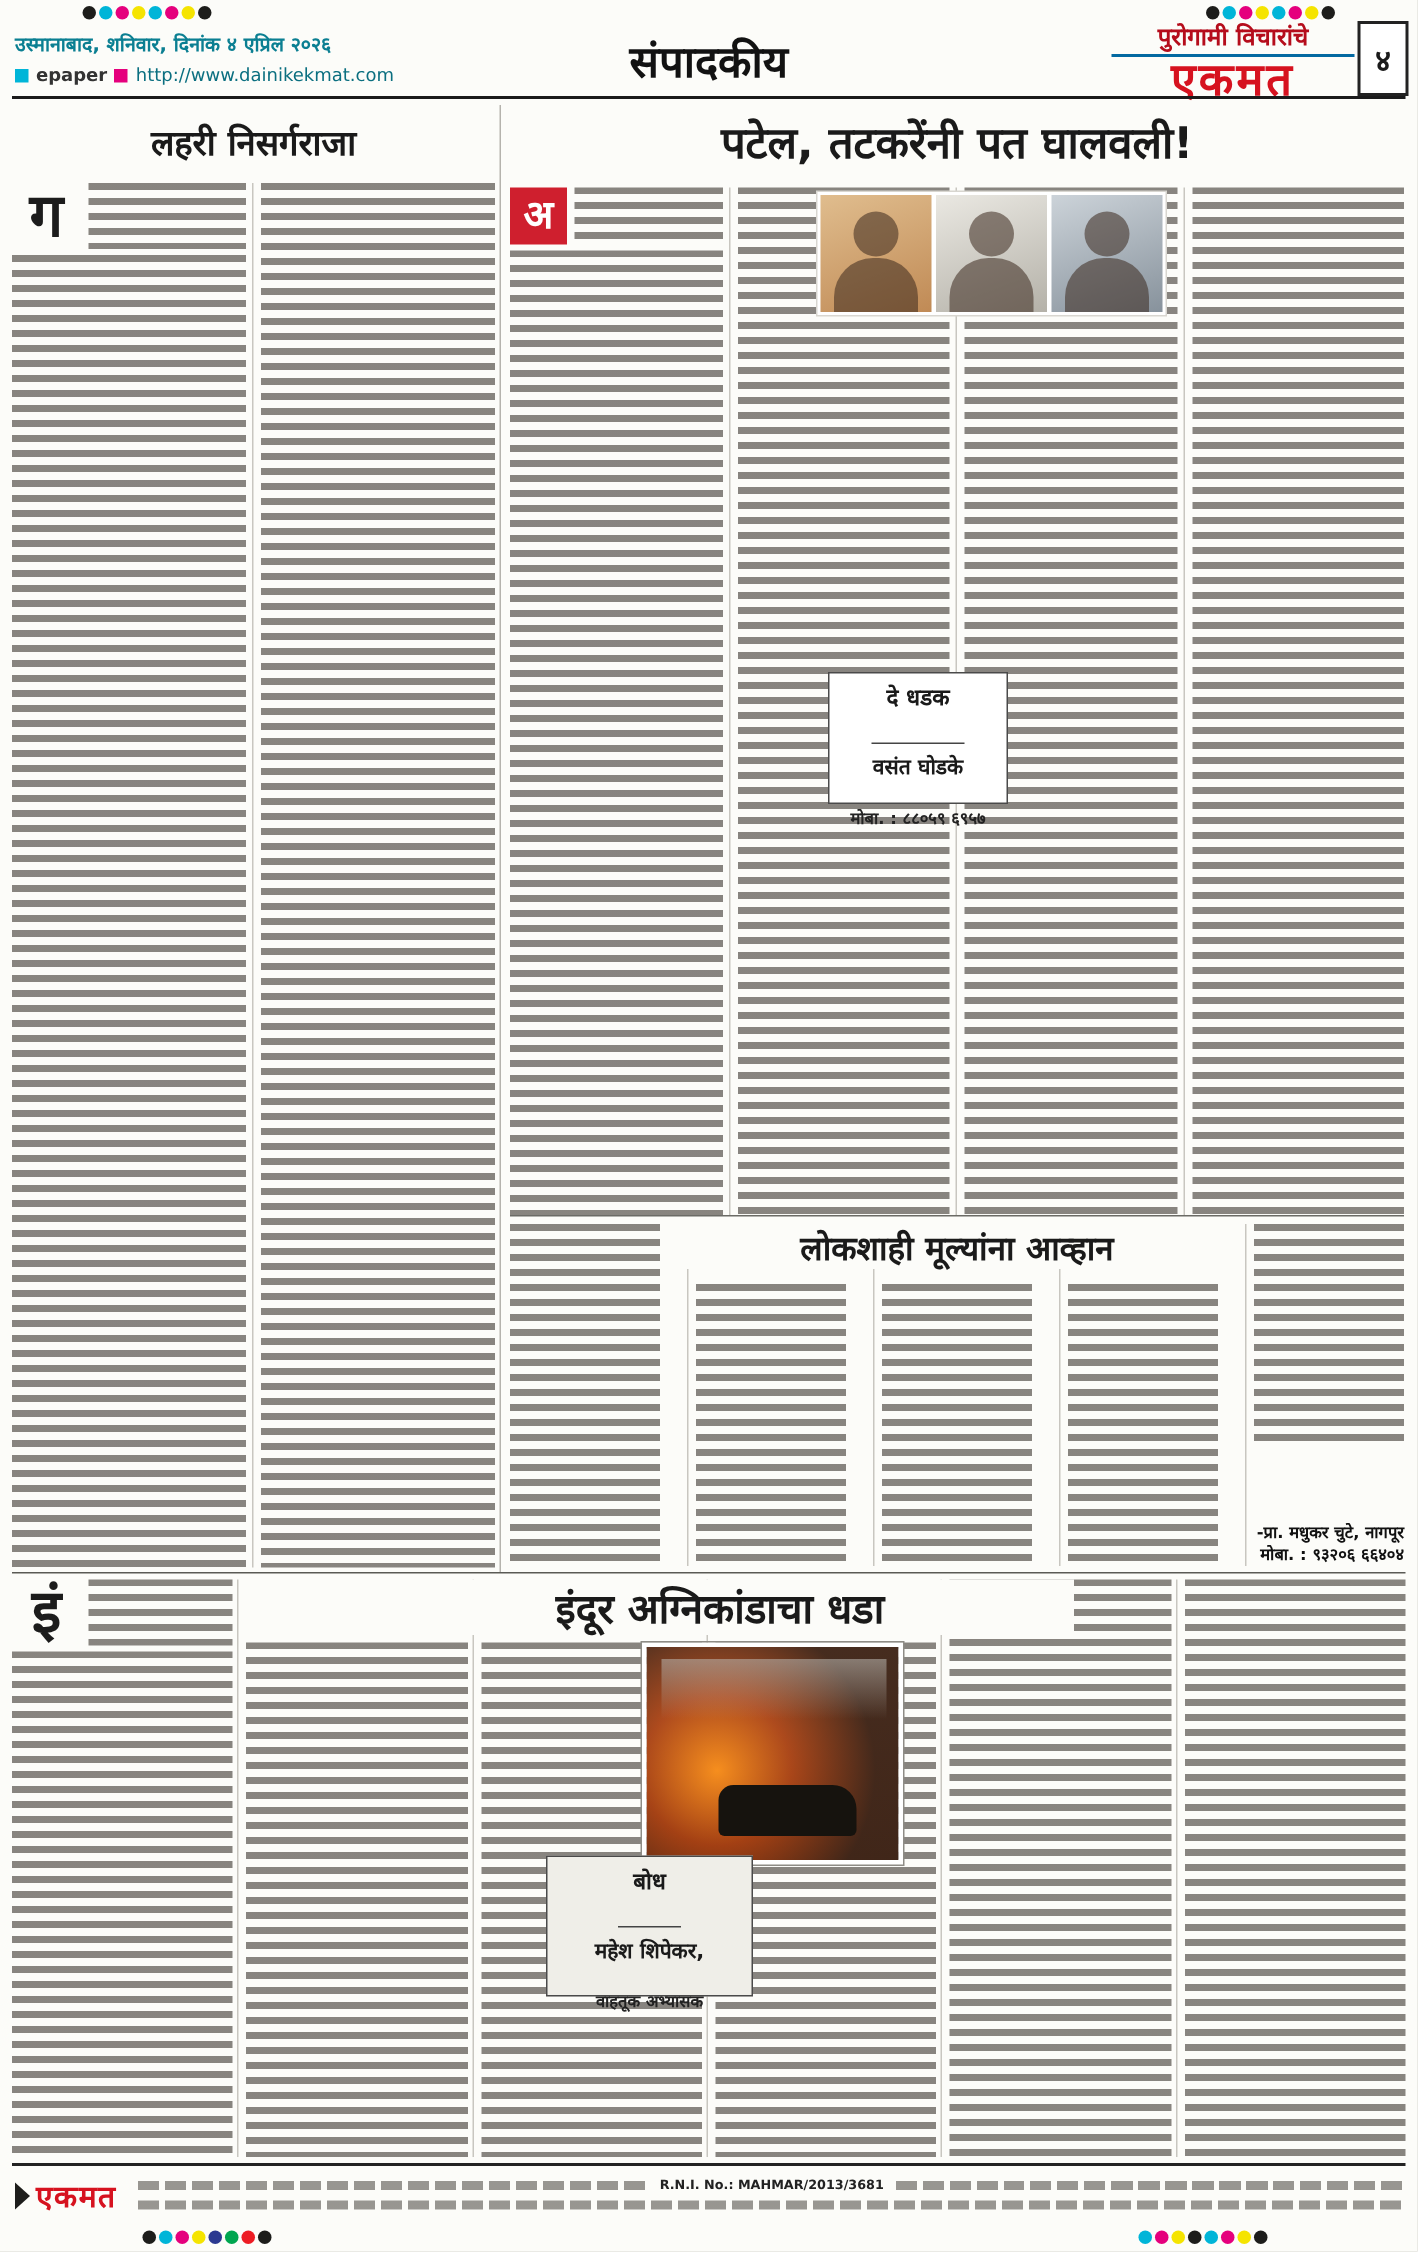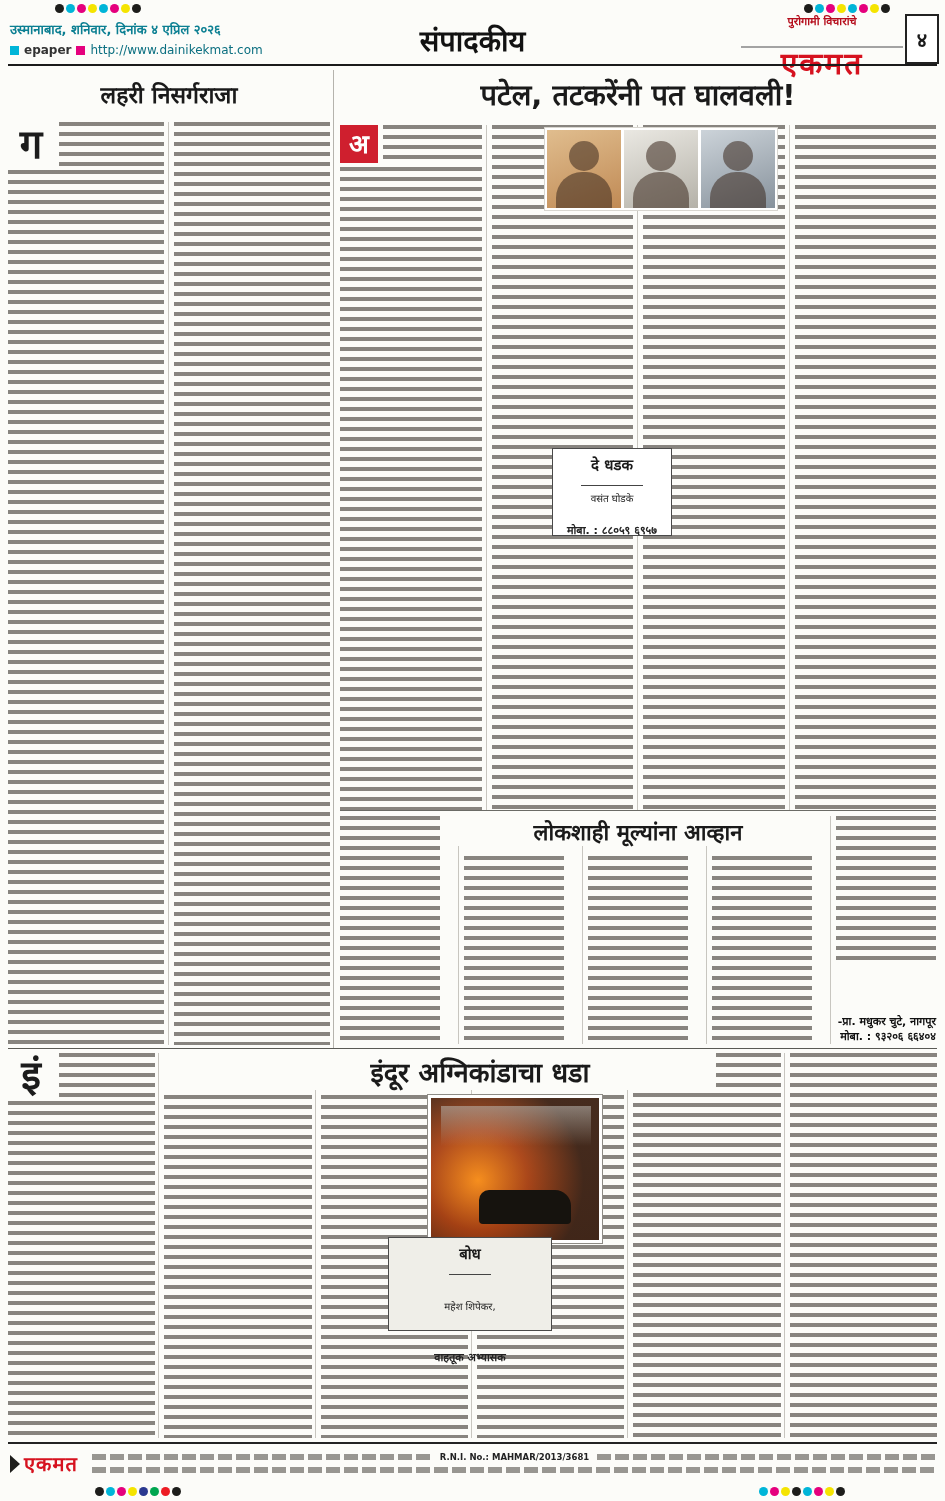--- a/index.html
+++ b/index.html
@@ -17,22 +17,22 @@
   
   .dateline{position:absolute;left:10px;top:20px;color:#0b7f92;font-size:13px;font-weight:700;text-align:center;}
   .epaper-row{position:absolute;left:10px;top:43px;display:flex;align-items:center;gap:5px;
               font-size:12px;color:#0b6f80;}
   .epaper-row .lbl{color:#333;font-weight:700;}
   .mini-sq{width:9px;height:9px;display:inline-block;}
   .sq-c{background:#00b5d8}.sq-m{background:#e5007d}
   .section-title{position:absolute;left:300px;width:345px;top:20px;text-align:center;
                  font-size:29px;font-weight:700;color:#121212;}
   .masthead{position:absolute;right:42px;top:13px;width:162px;text-align:center;}
-  .masthead .tag{color:#b50d1c;font-size:11px;font-weight:700;border-bottom:2px solid #a3a3a3;
-                 padding-bottom:18px;display:block;}
+  .masthead .tag{color:#b50d1c;font-size:16px;font-weight:700;border-bottom:2px solid #0369a1;
+                 padding-bottom:1px;display:block;}
   .masthead .name{color:#d6121f;font-size:30px;font-weight:800;letter-spacing:2px;line-height:32px;display:block;}
   .pageno-box{position:absolute;right:6px;top:14px;width:30px;height:46px;border:2px solid #222;
               background:#fff;display:flex;align-items:center;justify-content:center;
               font-size:20px;font-weight:700;}
   .header-rule{position:absolute;left:8px;width:929px;top:64px;height:2px;background:#1b1b1b;}
 
   
   .sim{background-image:repeating-linear-gradient(180deg,#514c46 0,#514c46 4.4px,
        rgba(0,0,0,0) 4.4px,rgba(0,0,0,0) 10px);opacity:.68;}
   .col{position:relative;display:flex;flex-direction:column;}
@@ -66,22 +66,22 @@
                  width:30px;height:30px;border-radius:50%;background:rgba(58,40,30,.55);}
   .photo::after{content:"";position:absolute;left:50%;top:42px;transform:translateX(-50%);
                 width:56px;height:40px;border-radius:26px 26px 0 0;background:rgba(58,40,30,.55);}
   .photo.p1{background:linear-gradient(160deg,#e0bd8e,#c08a55);}
   .photo.p2{background:linear-gradient(160deg,#eae8e2,#b4b1a8);}
   .photo.p3{background:linear-gradient(160deg,#ccd3d9,#87929c);}
 
   .infobox{position:absolute;background:#fff;border:1px solid #4a4a4a;text-align:center;
            display:flex;flex-direction:column;align-items:center;padding:5px 4px;box-sizing:border-box;}
   .infobox .bx-title{font-size:15px;font-weight:700;border-bottom:1px solid #444;
-                     padding:0 10px 11px;margin-bottom:5px;}
-  .infobox .bx-author{font-size:10px;font-weight:400;}
+                     padding:0 10px 21px;margin-bottom:5px;}
+  .infobox .bx-author{font-size:14px;font-weight:700;}
   .infobox .bx-sub{font-size:11px;font-weight:700;color:#222;margin-top:17px;}
   .dedhadak{left:212px;top:378px;width:120px;height:88px;}
 
   .hr-main{position:absolute;left:340px;top:810px;width:596px;height:1px;background:#6b6b66;}
 
   .article-mid{position:absolute;left:340px;top:816px;width:596px;height:228px;}
   .article-mid .headline{position:absolute;left:118px;top:0;width:360px;text-align:center;
                          font-size:22px;font-weight:700;background:#fcfcf9;z-index:2;}
   .article-mid .cols{height:100%;gap:24px;justify-content:flex-end;}
   .article-mid .col{flex:1;}
@@ -97,21 +97,21 @@
   .article-bottom .col{flex:1;}
   .spacer42{height:42px;flex:none;}
   .firephoto{position:absolute;left:420px;top:42px;width:168px;height:142px;border:3px solid #fff;
              outline:1px solid #8e8c86;z-index:3;overflow:hidden;
              background:radial-gradient(circle at 28% 58%,rgba(255,146,28,.95),rgba(201,70,12,.75) 34%,rgba(66,38,24,.92) 72%),
                         linear-gradient(#76736c,#2b2723);}
   .firephoto::before{content:"";position:absolute;left:10px;top:8px;width:150px;height:40px;
                      background:linear-gradient(rgba(190,188,182,.55),rgba(190,188,182,0));}
   .firephoto::after{content:"";position:absolute;left:48px;bottom:16px;width:92px;height:34px;
                     background:#16130e;border-radius:10px 16px 4px 4px;}
-  .bodh{left:380px;top:184px;width:164px;height:94px;background:#efeee8;z-index:4;gap:19px;}
+  .bodh{left:356px;top:184px;width:138px;height:94px;background:#efeee8;z-index:4;}
 
   
   .footer-rule{position:absolute;left:8px;top:1442px;width:929px;height:2px;background:#232323;}
   .footer-logo{position:absolute;left:10px;top:1450px;display:flex;align-items:center;gap:4px;}
   .logo-mark{width:0;height:0;border-top:9px solid transparent;border-bottom:9px solid transparent;
              border-left:10px solid #1d1d1b;}
   .footer-logo .name{color:#d6121f;font-size:20px;font-weight:800;letter-spacing:1px;}
   .footer-text{position:absolute;left:92px;top:1452px;width:845px;}
   .f-row{display:flex;align-items:center;gap:8px;margin-bottom:5px;}
   .simline{height:6px;flex:1;background-image:repeating-linear-gradient(90deg,#55524c 0,#55524c 14px,

